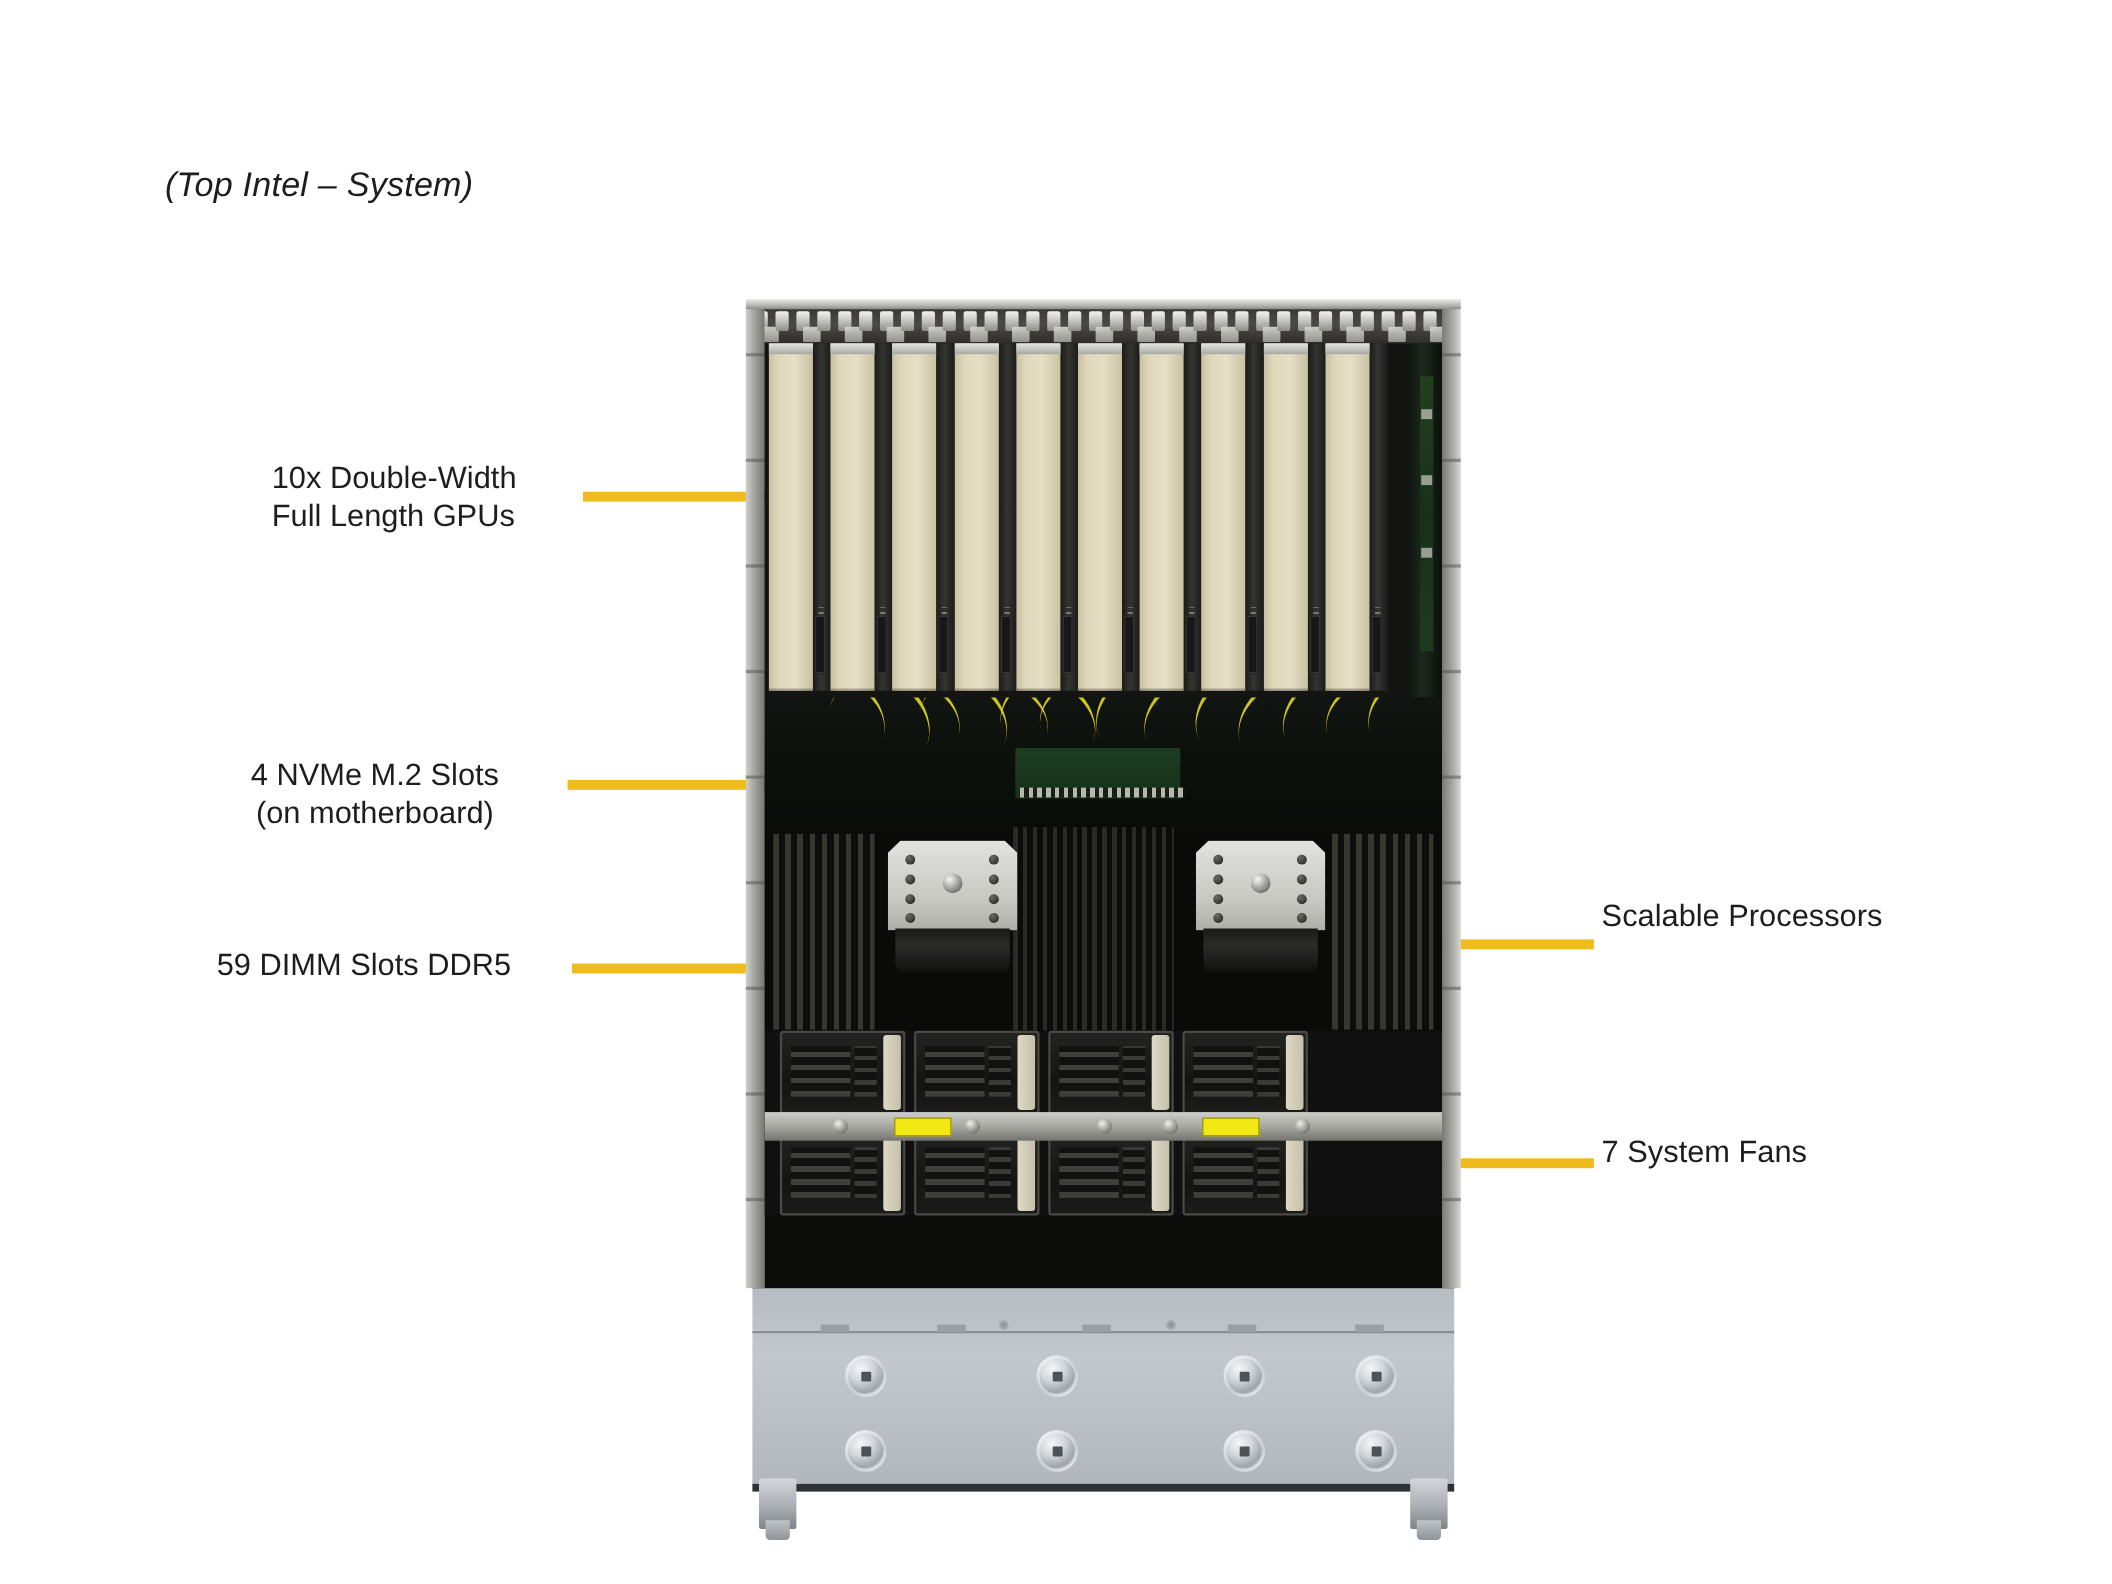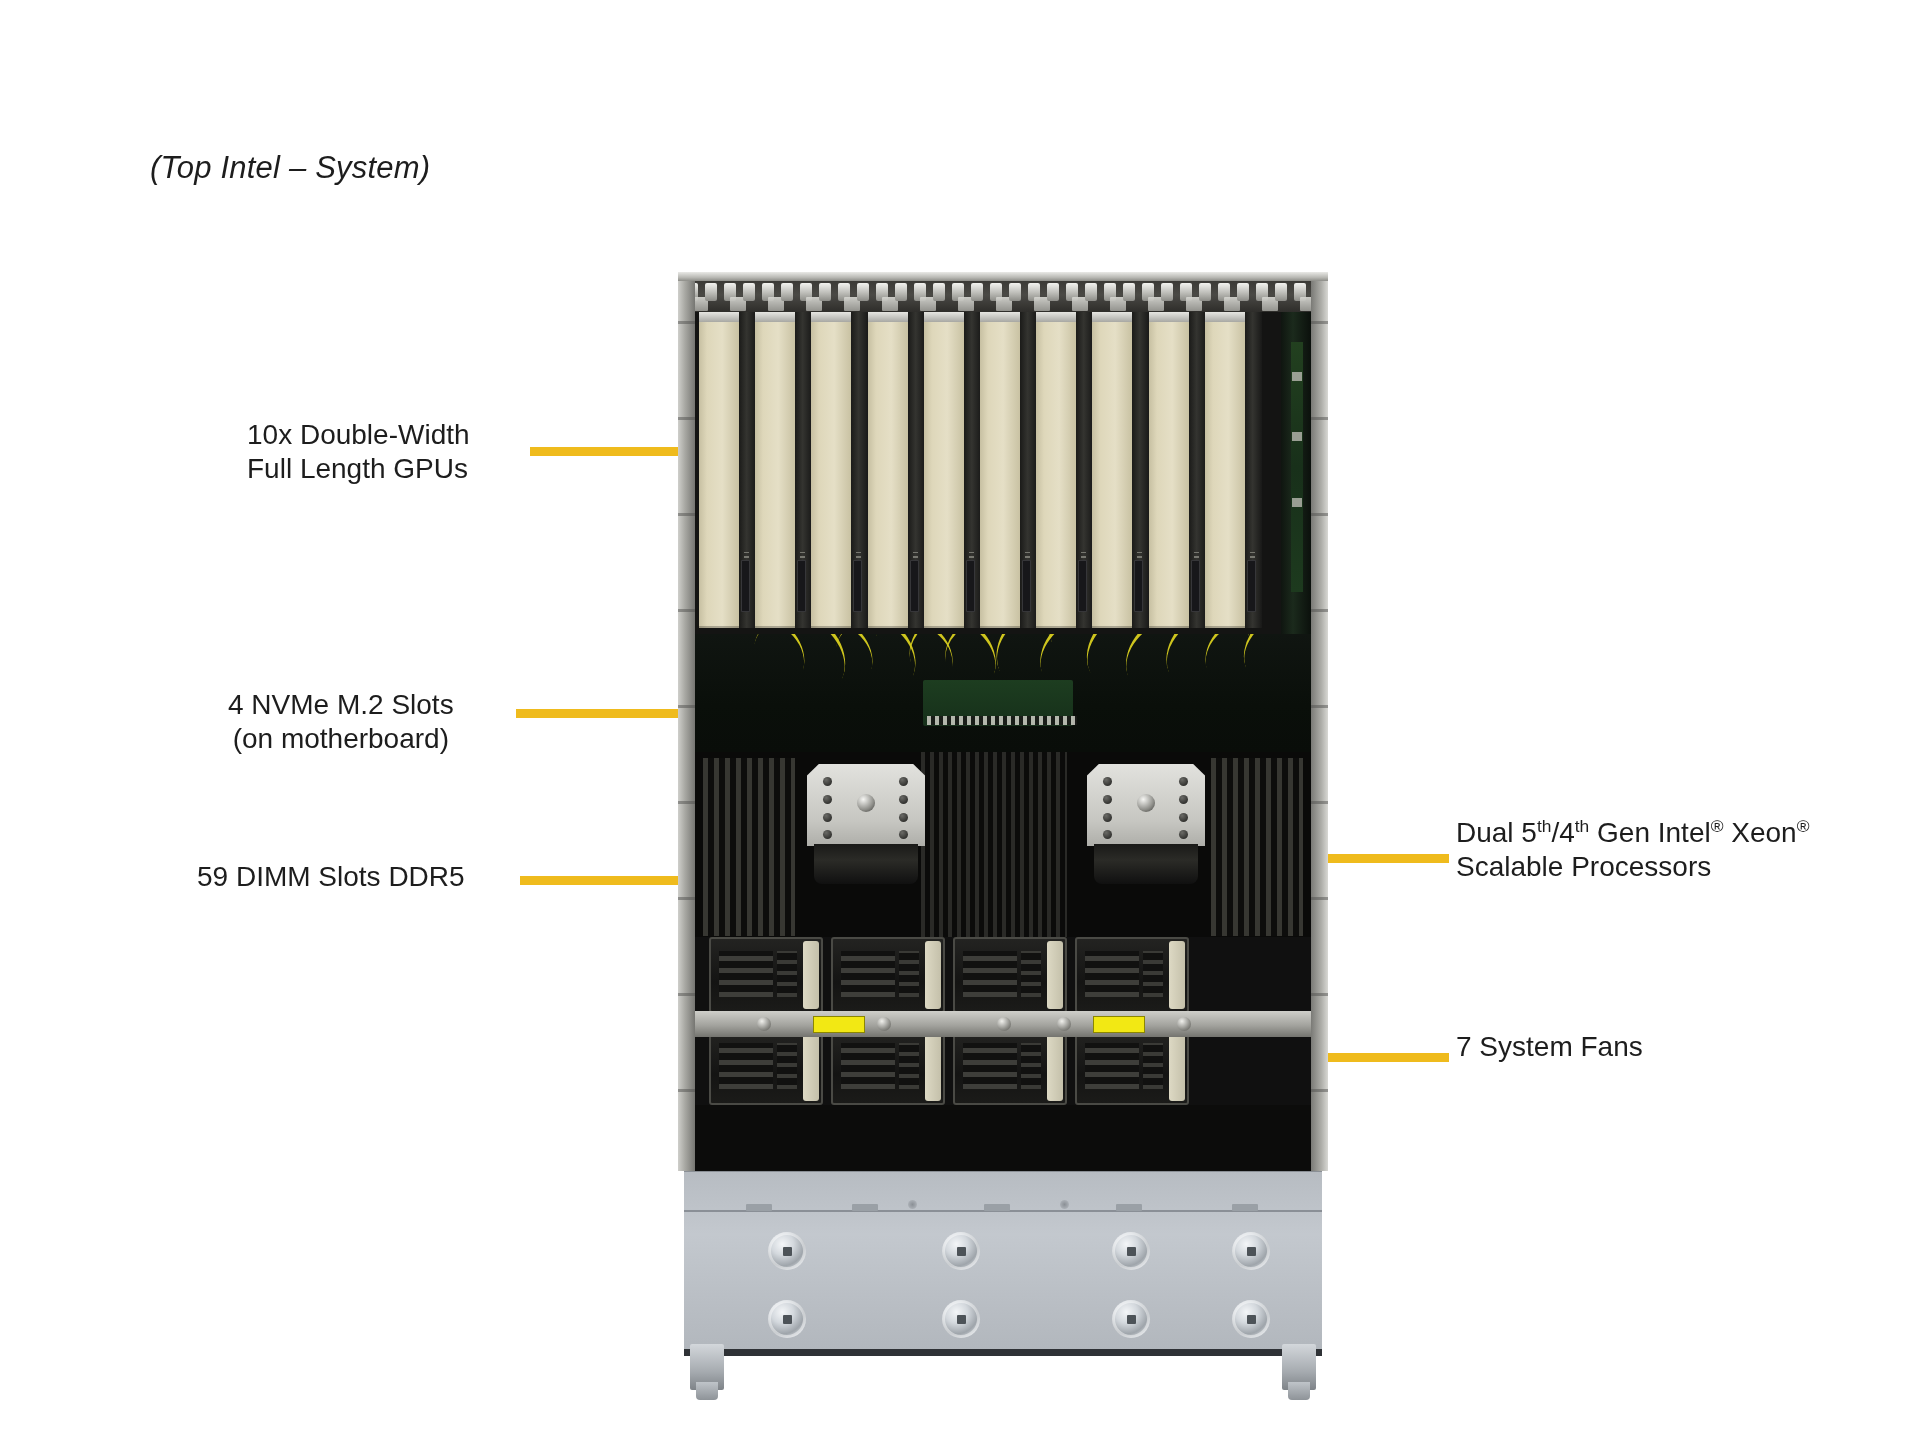--- a/index.html
+++ b/index.html
@@ -159,21 +159,20 @@
 <div class="callout c-align" id="lbl-nvme">
   <span class="ln">4 NVMe M.2 Slots</span>
   <span class="ln">(on motherboard)</span>
 </div>
 
 <div class="callout" id="lbl-dimm">
   <span class="ln">59 DIMM Slots DDR5</span>
 </div>
 
 <div class="callout" id="lbl-cpu">
-  <span class="ln" id="cpu-line1"><span>Dual 5</span><sup>th</sup><span>/4</span><sup>th</sup><span> Gen Intel</span><sup>®</sup><span> Xeon</span><sup>®</sup></span>
   <span class="ln">Scalable Processors</span>
 </div>
 
 <div class="callout" id="lbl-fans">
   <span class="ln">7 System Fans</span>
 </div>
 
 <div id="server">
 
   <div class="top-rail"></div>

